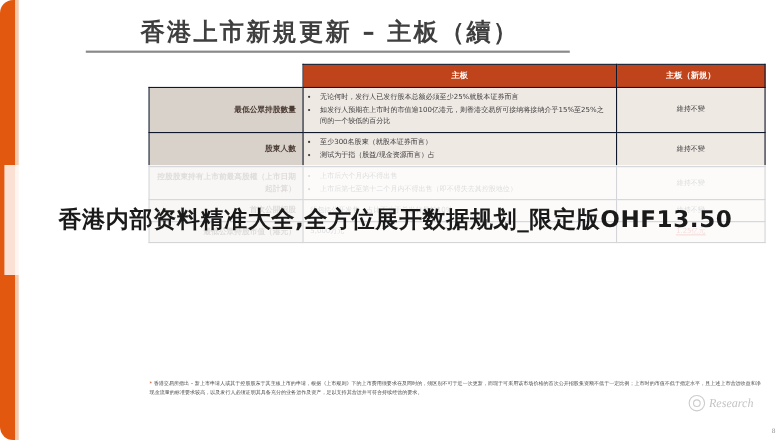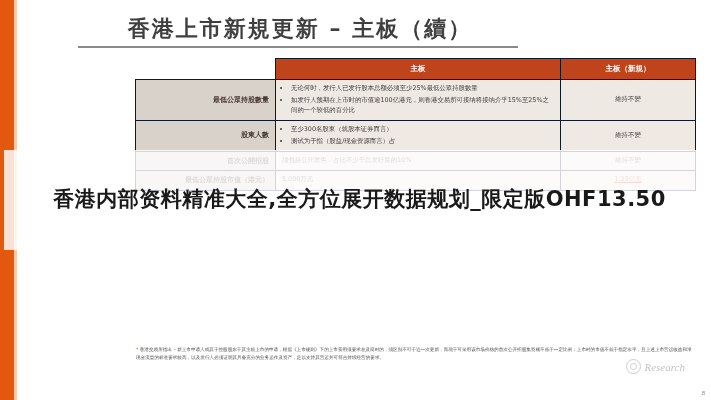--- a/index.html
+++ b/index.html
@@ -12,20 +12,21 @@
     overflow: hidden;
     font-family: "Liberation Sans", sans-serif;
     background: #ffffff;
   }
   #page {
     position: relative;
     width: 711px;
     height: 400px;
     background: #ffffff;
     overflow: hidden;
+    border-radius: 12px;
   }
   
   .spine {
     position: absolute;
     left: 0; top: 0;
     width: 14px; height: 400px;
     background: #e2580f;
   }
   .spine-inner {
     position: absolute;
@@ -205,37 +206,47 @@
         <th class="blank"></th>
         <th>主板</th>
         <th>主板（新規）</th>
       </tr>
     </thead>
     <tbody>
       <tr>
         <td class="rowhead">最低公眾持股數量</td>
         <td class="cell">
           <ul class="bullets">
-            <li>无论何时，发行人已发行股本总额必须至少25%最低公眾持股數量</li>
+            <li>无论何时，发行人已发行股本总额必须至少25%就股本证券而言</li>
             <li>如发行人预期在上市时的市值逾100亿港元，则香港交易所可接纳将接纳介乎15%至25%之间的一个较低的百分比</li>
           </ul>
         </td>
         <td class="cell center">維持不變</td>
       </tr>
       <tr>
         <td class="rowhead">股東人數</td>
         <td class="cell">
           <ul class="bullets">
             <li>至少300名股東（就股本证券而言）</li>
             <li>测试为于指（股益/现金资源而言）占</li>
           </ul>
         </td>
         <td class="cell center">維持不變</td>
       </tr>
       <tr>
+        <td class="rowhead">控股股東持有上市前最高股權（上市日期起計算）</td>
+        <td class="cell">
+          <ul class="bullets">
+            <li>上市后六个月内不得出售</li>
+            <li>上市后第七至第十二个月内不得出售（即不得失去其控股地位）</li>
+          </ul>
+        </td>
+        <td class="cell center">維持不變</td>
+      </tr>
+      <tr>
         <td class="rowhead">首次公開招股</td>
         <td class="cell">须包括公开发售，占比不少于总发行量的10%</td>
         <td class="cell center">維持不變</td>
       </tr>
       <tr>
         <td class="rowhead">最低公眾持股市值（港元）</td>
         <td class="cell">5,000万元</td>
         <td class="cell center">
           <span class="red">1.25亿元</span>
         </td>

